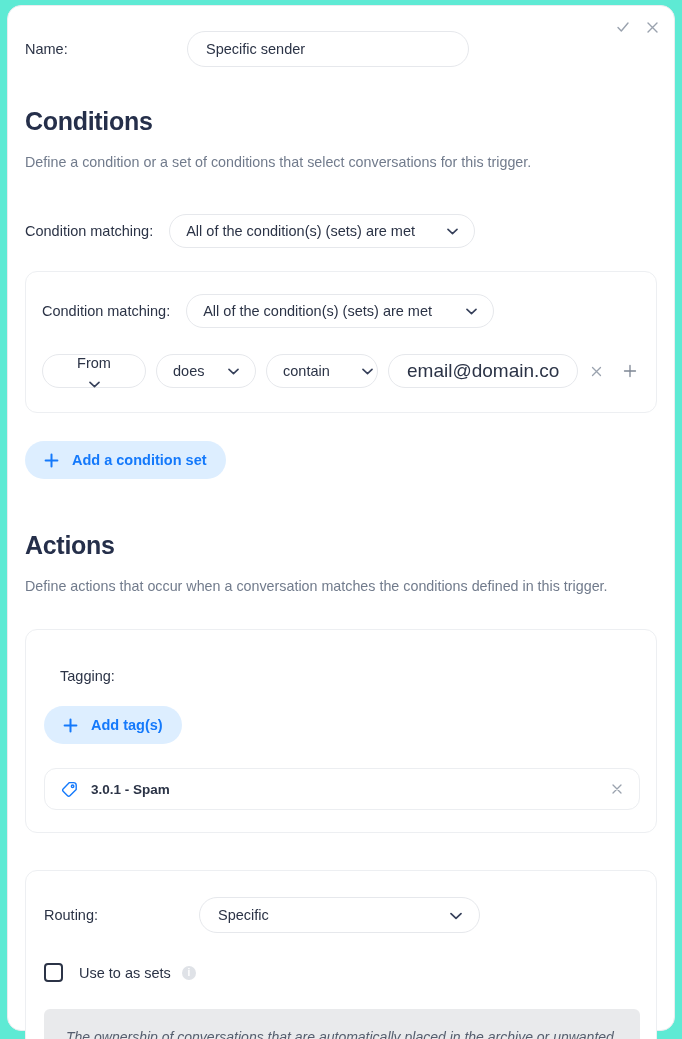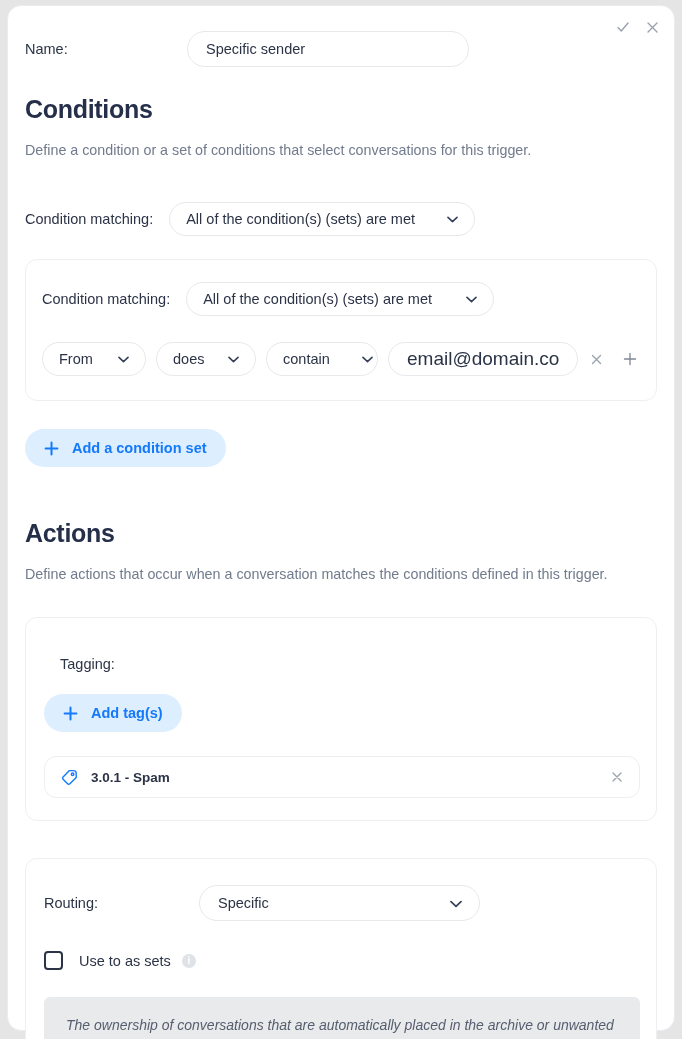--- a/index.html
+++ b/index.html
@@ -12,21 +12,21 @@
     height: 1039px;
     font-family: "Liberation Sans", sans-serif;
     -webkit-font-smoothing: antialiased;
   }
 
   .page {
     position: relative;
     width: 682px;
     height: 1039px;
     overflow: hidden;
-    background: #e5e5e5;
+    background: #5eead4;
   }
 
   
   .rule-card {
     position: absolute;
     left: 7px;
     top: 5px;
     width: 668px;
     height: 1026px;
     box-sizing: border-box;
@@ -96,21 +96,21 @@
     letter-spacing: -0.3px;
     margin: 0;
   }
   .section-sub {
     font-size: 14.3px;
     color: #717b8c;
     line-height: 21px;
     margin: 0;
   }
 
-  .conditions-head { margin-top: 28px; }
+  .conditions-head { margin-top: 40px; }
   .conditions-sub  { margin-top: 16px; width: 600px; }
 
   
   .cm-row {
     display: flex;
     align-items: center;
     margin-top: 41px;
   }
   .cm-label {
     font-size: 14.5px;
@@ -161,21 +161,21 @@
     margin-right: 16px;
   }
   .cset-cm-select { width: 308px; }
 
   .cond-row {
     display: flex;
     align-items: center;
     margin-top: 26px;
     gap: 10px;
   }
-  .sel-from    { width: 104px; }
+  .sel-from    { width: 104px; flex-direction: column; }
   .sel-does    { width: 100px; }
   .sel-contain { width: 112px; gap: 32px; }
 
   .value-pill {
     box-sizing: border-box;
     width: 190px;
     height: 34px;
     border: 1px solid #e6e8ec;
     border-radius: 17px;
     background: #fff;

